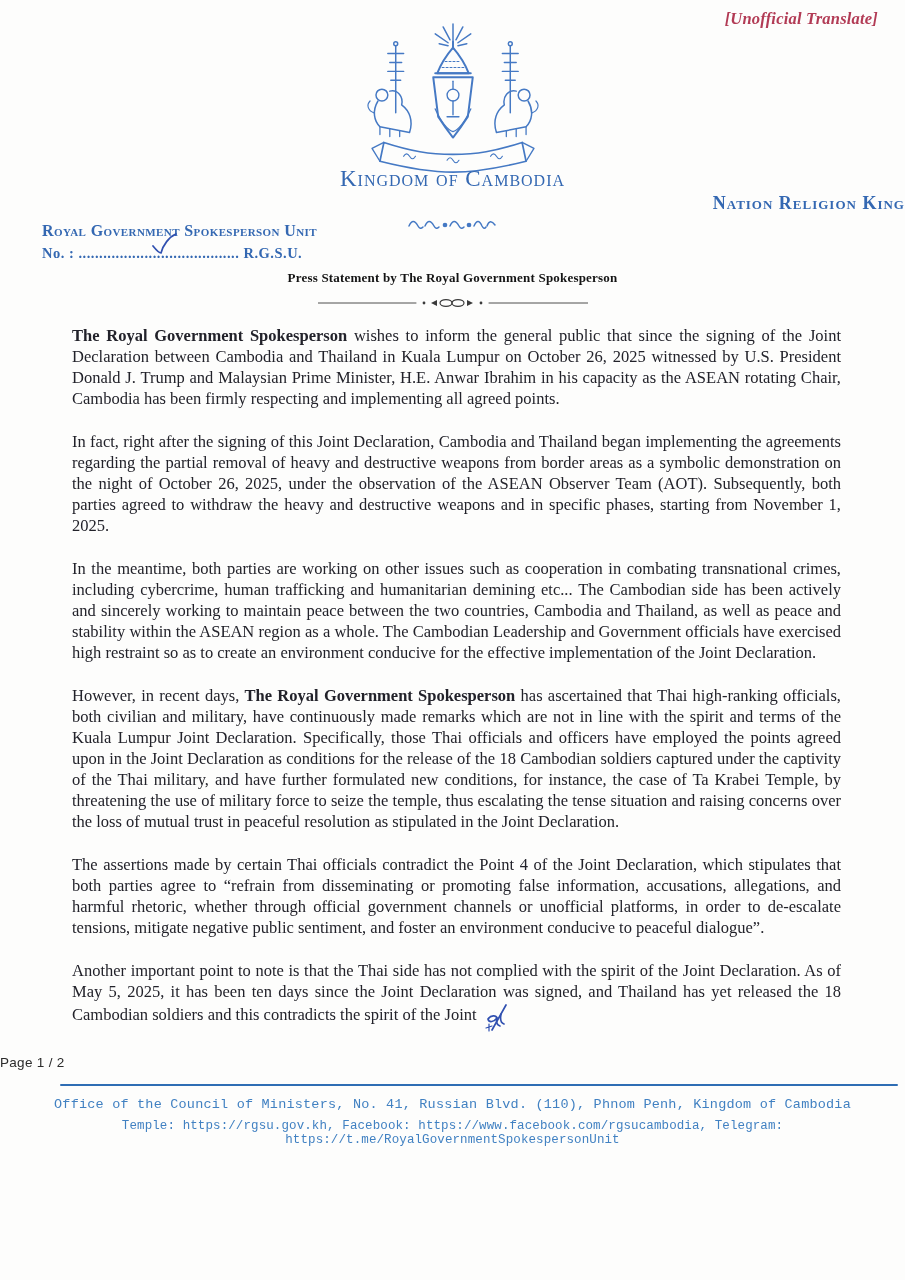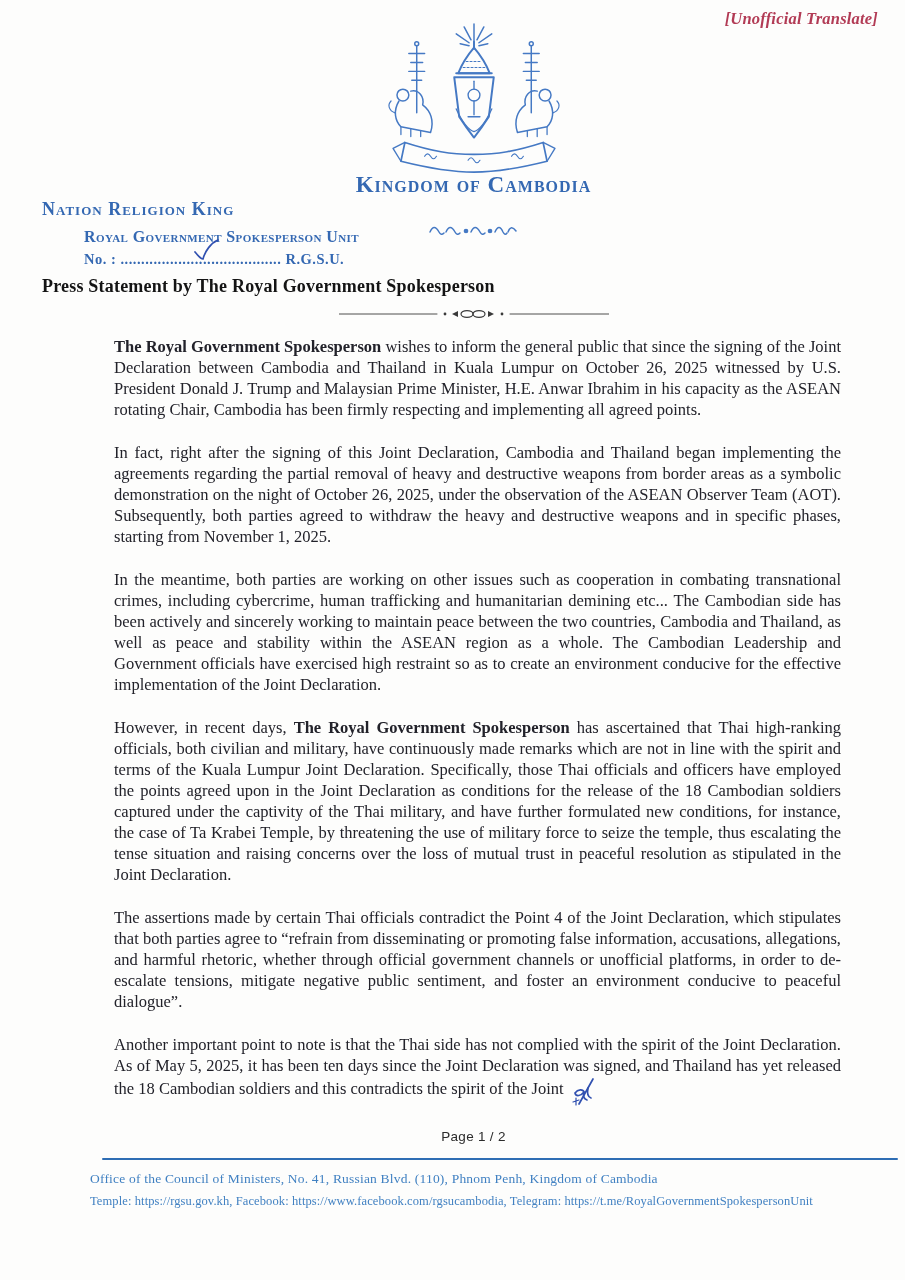--- a/index.html
+++ b/index.html
@@ -10,68 +10,66 @@
     --ink_blue:#3050b0;
     --body_text:#22222a;
     --rule_blue:#2e6db4;
   }
   *{box-sizing:border-box;}
   html,body{margin:0;padding:0;background:#9a9a9a;}
   .page{
     width:905px;height:1280px;margin:0 auto;background:#fdfdfc;
     position:relative;overflow:hidden;
     font-family:"Liberation Serif","DejaVu Serif",serif;
-    padding-left:42px;
   }
   .unofficial-tag{
     position:absolute;top:9px;right:27px;
     color:var(--accent_red);font-style:italic;font-weight:bold;
     font-size:16.5px;letter-spacing:.2px;
   }
   .crest-wrap{text-align:center;padding-top:22px;height:166px;}
   .kingdom-title{
-    text-align:center;margin-top:6px;
-    font-variant:small-caps;font-weight:bold;color:var(--header_blue);
+    text-align:center;
+    font-variant:small-caps;font-weight:normal;color:var(--header_blue);
     font-size:23px;letter-spacing:1px;line-height:1.1;
   }
   .motto{
-    text-align:left;margin-top:3px;
+    text-align:right;margin-top:3px;
     font-variant:small-caps;font-weight:bold;color:var(--header_blue);
     font-size:18px;letter-spacing:1px;line-height:1.1;
   }
   .khmer-ornament{text-align:center;margin-top:3px;height:15px;line-height:0;}
   .office-block{
     margin:-12px 0 0 42px;color:var(--header_blue);
     font-weight:bold;line-height:1.38;
   }
   .office-line{font-variant:small-caps;font-size:16px;letter-spacing:.4px;}
   .ref-line{font-size:14.5px;letter-spacing:.5px;margin-top:1px;position:relative;width:330px;}
   .ref-line .check-overlay{position:absolute;left:108px;top:-10px;}
   .doc-title{
-    text-align:left;margin-top:7px;font-weight:bold;color:#141414;
-    font-size:18px;letter-spacing:.2px;
+    text-align:center;margin-top:7px;font-weight:bold;color:#141414;
+    font-size:13px;letter-spacing:.2px;
   }
   .title-divider{text-align:center;margin-top:11px;height:12px;line-height:0;}
   .doc-body{
     margin:16px 64px 0 72px;
     font-size:16.5px;line-height:21px;color:var(--body_text);
     text-align:justify;
   }
   .doc-body p{margin:16px 0 22px 0;}
   .doc-body strong{font-weight:bold;}
   .ink-mark{display:inline-block;vertical-align:-12px;margin-left:1px;}
   .page-number{
-    text-align:center;font-family:"Liberation Sans","DejaVu Sans",sans-serif;
+    font-family:"Liberation Sans","DejaVu Sans",sans-serif;
     font-size:13.5px;color:#2b2b2b;margin-top:-4px;letter-spacing:.3px;
   }
   .footer-rule{height:2px;background:var(--rule_blue);margin:14px 7px 0 60px;border-radius:1px;}
   .doc-footer{
-    text-align:left;font-family:Liberation Serif, serif;
+    text-align:center;font-family:Liberation Mono, monospace;
     color:var(--footer_blue);
-    margin-left:48px;
   }
   .footer-address{font-size:13.5px;margin-top:11px;letter-spacing:.2px;}
   .footer-contacts{font-size:12.5px;margin-top:7px;letter-spacing:.1px;}
 </style>
 </head>
 <body>
 
 <div class="page">
 
   <div class="unofficial-tag">[Unofficial Translate]</div>

